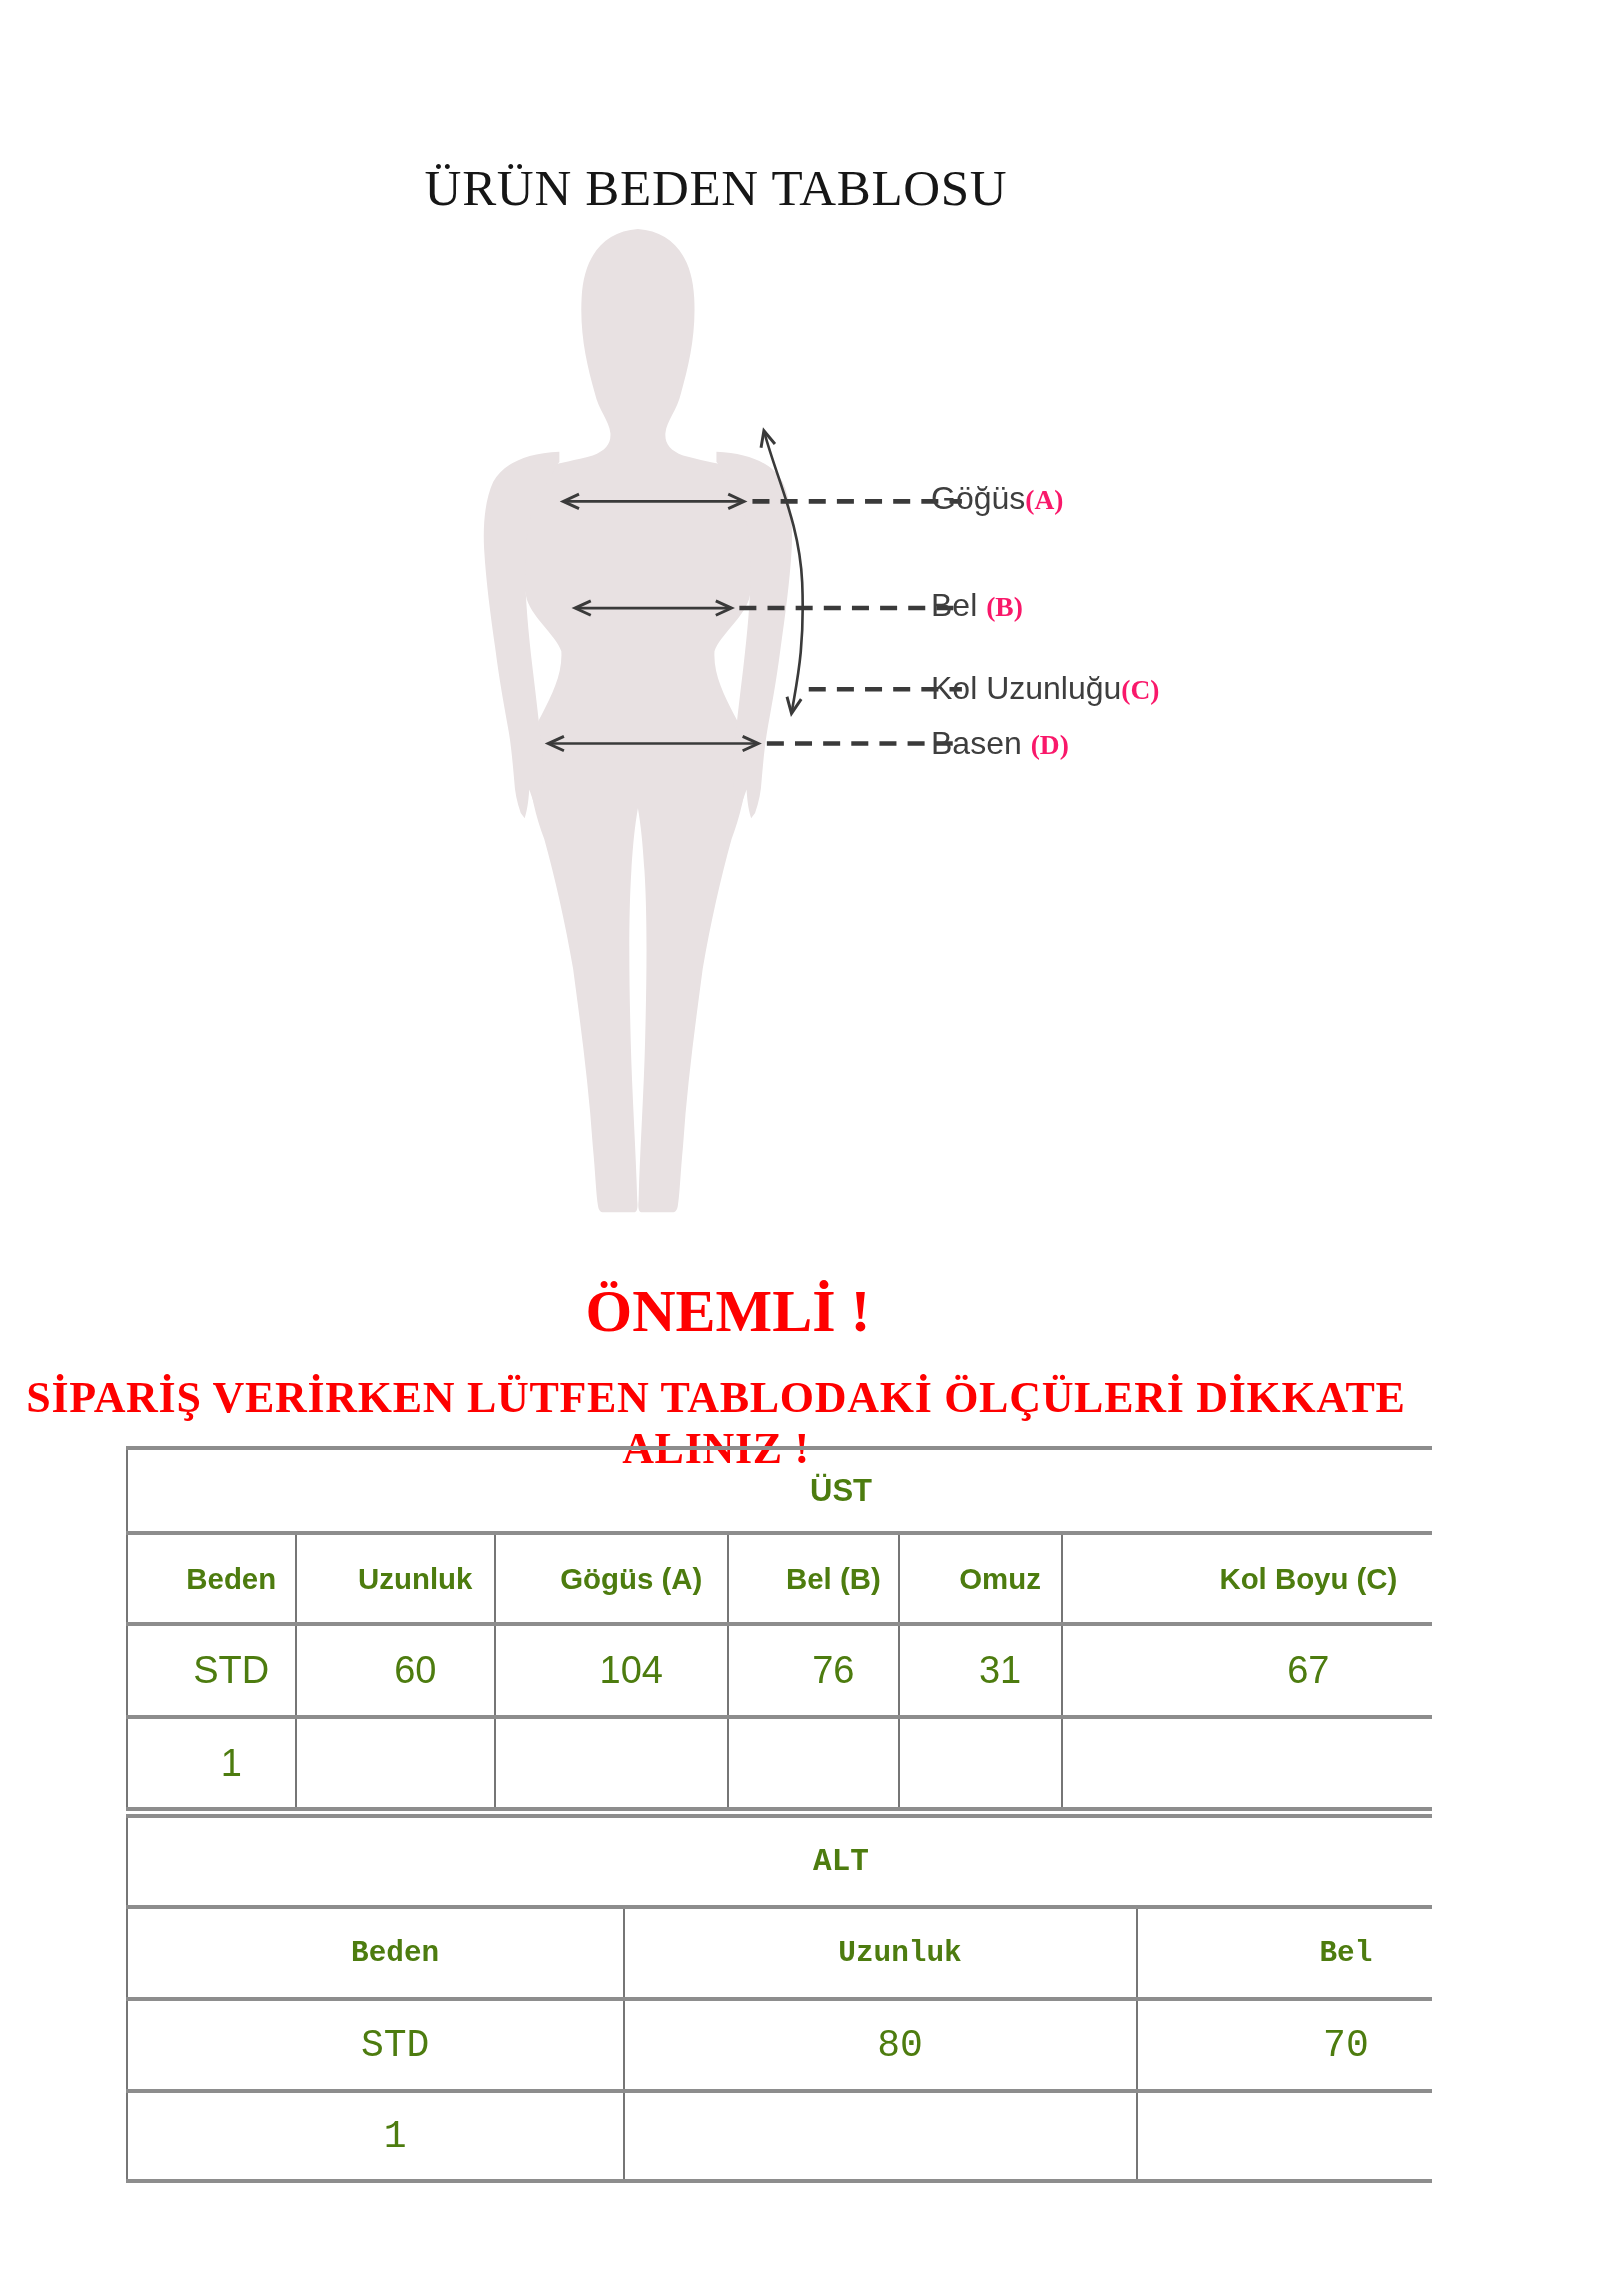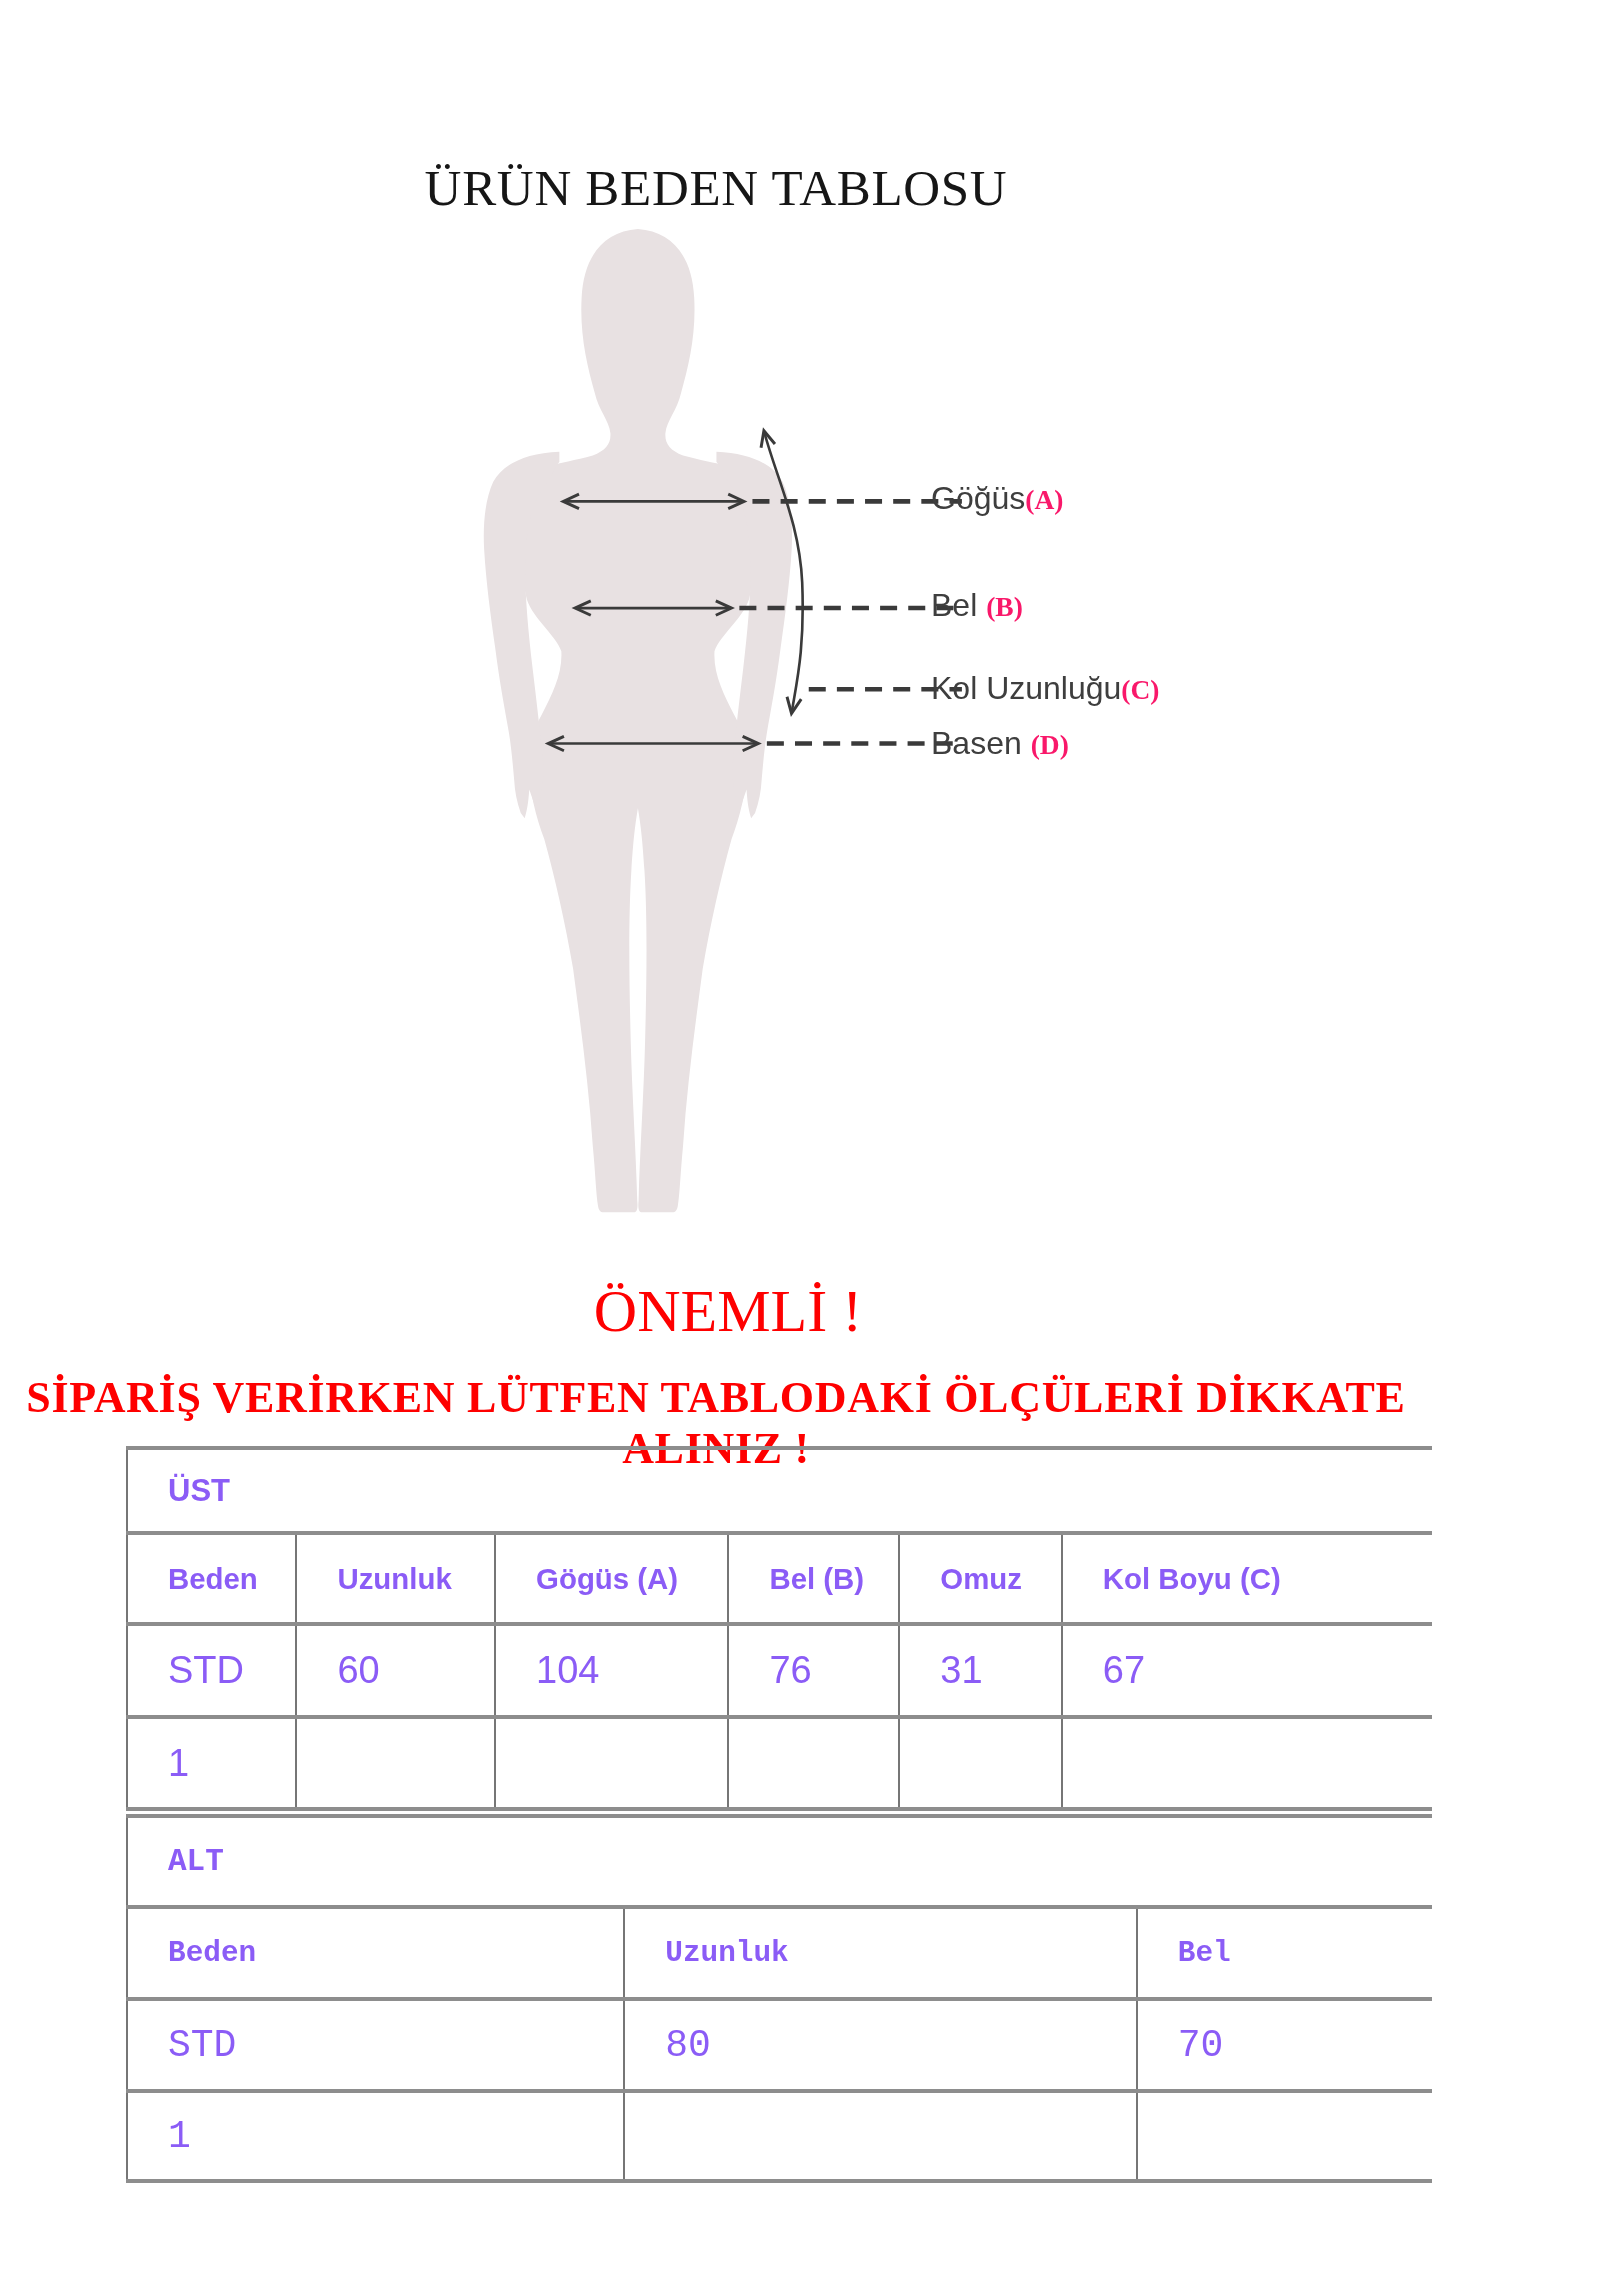--- a/index.html
+++ b/index.html
@@ -18,30 +18,30 @@
   .dash{stroke:#3a3a3a;stroke-width:7;fill:none;stroke-dasharray:26 17;}
 
   .dlabel{position:absolute;left:931px;white-space:nowrap;text-align:center;}
   .dl-name{font-family:"Liberation Sans",sans-serif;font-weight:400;font-size:32px;line-height:43px;
            color:#3e3e3e;white-space:pre;}
   .dl-code{font-family:"Liberation Serif",serif;font-weight:700;font-size:27.5px;line-height:43px;
            color:#f9186a;}
 
   
   .onemli{position:absolute;left:0;right:0;top:1277px;text-align:center;
-          font-family:"Liberation Serif",serif;font-weight:400;font-size:60px;color:#fe0000;padding-left:24px;}
+          font-family:"Liberation Serif",serif;font-weight:700;font-size:60px;color:#fe0000;padding-left:24px;}
   .warning{position:absolute;left:0;right:0;top:1372px;text-align:center;
            font-family:"Liberation Serif",serif;font-weight:700;font-size:44px;color:#fe0000;
            letter-spacing:0.7px;}
 
   
   .sizetable{position:absolute;left:126px;top:1446px;width:1391px;}
   table.t{width:100%;border-collapse:collapse;table-layout:fixed;}
   table.t td{border-left:2px solid #767676;border-right:2px solid #767676;
-             text-align:left;vertical-align:middle;color:#8b5cf6;overflow:hidden;padding-left:40px;}
+             text-align:center;vertical-align:middle;color:#4d7c0f;overflow:hidden;padding-left:40px;}
   table.t tr{border-top:4.6px solid #8d8d8d;border-bottom:4.6px solid #8d8d8d;}
   table.t .sec{font-weight:700;font-size:31px;}
   table.t .hd{font-weight:700;font-size:29.4px;}
   table.t .dt{font-weight:400;font-size:38px;}
   table.alt{margin-top:3.3px;font-family:Liberation Mono, monospace;}
 </style>
 </head>
 <body>
 
 <div class="page">

